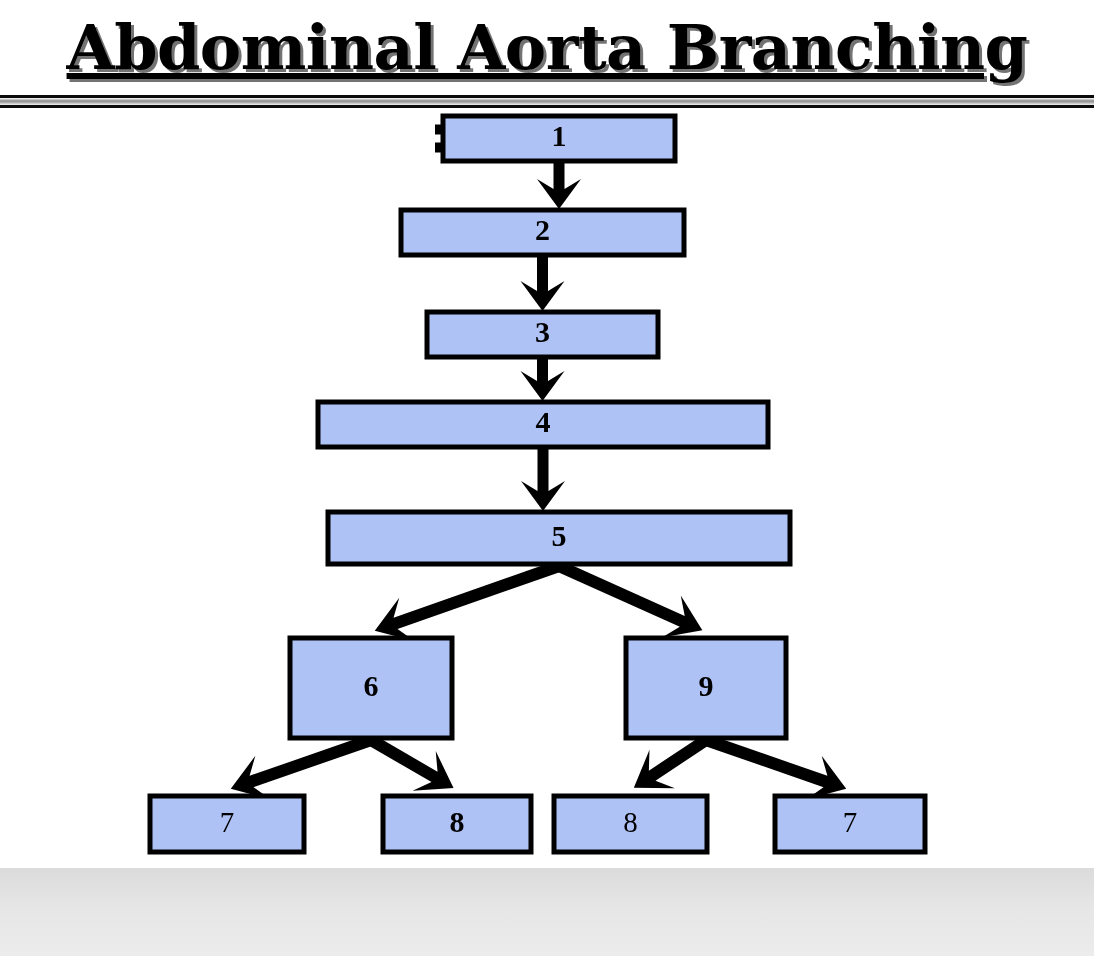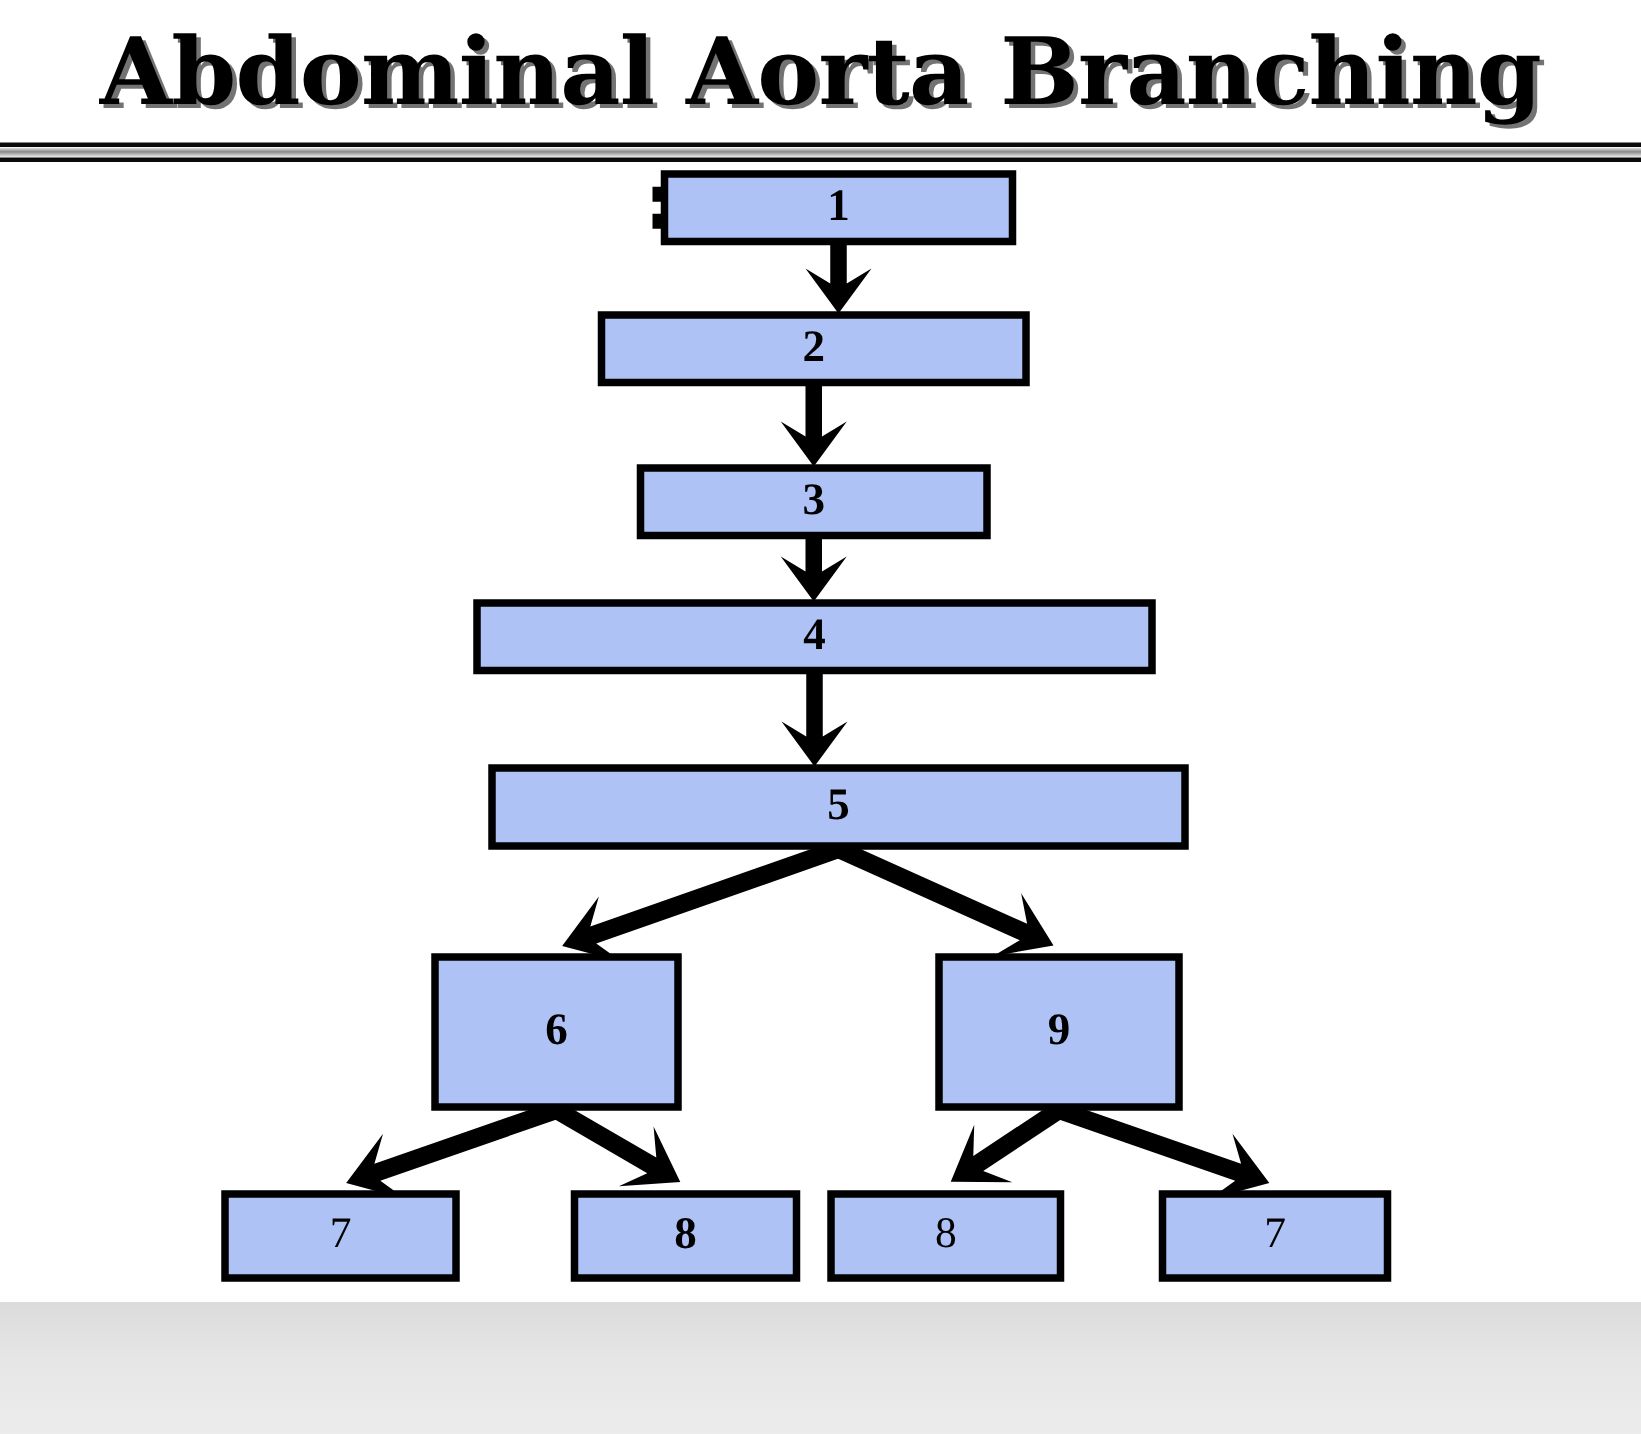--- a/index.html
+++ b/index.html
@@ -35,20 +35,21 @@
   }
   #title-text {
     font-family: "DejaVu Serif", "Liberation Serif", serif;
     font-weight: 700;
     font-size: 62px;
     line-height: 1;
     color: #000000;
     letter-spacing: -0.5px;
     white-space: nowrap;
     text-shadow: 3px 3px 0 rgba(0,0,0,0.55);
+    text-decoration: underline;
   }
 
   
   #title-rule {
     position: absolute;
     left: 0;
     top: 95px;
     width: 1094px;
     height: 13px;
   }

